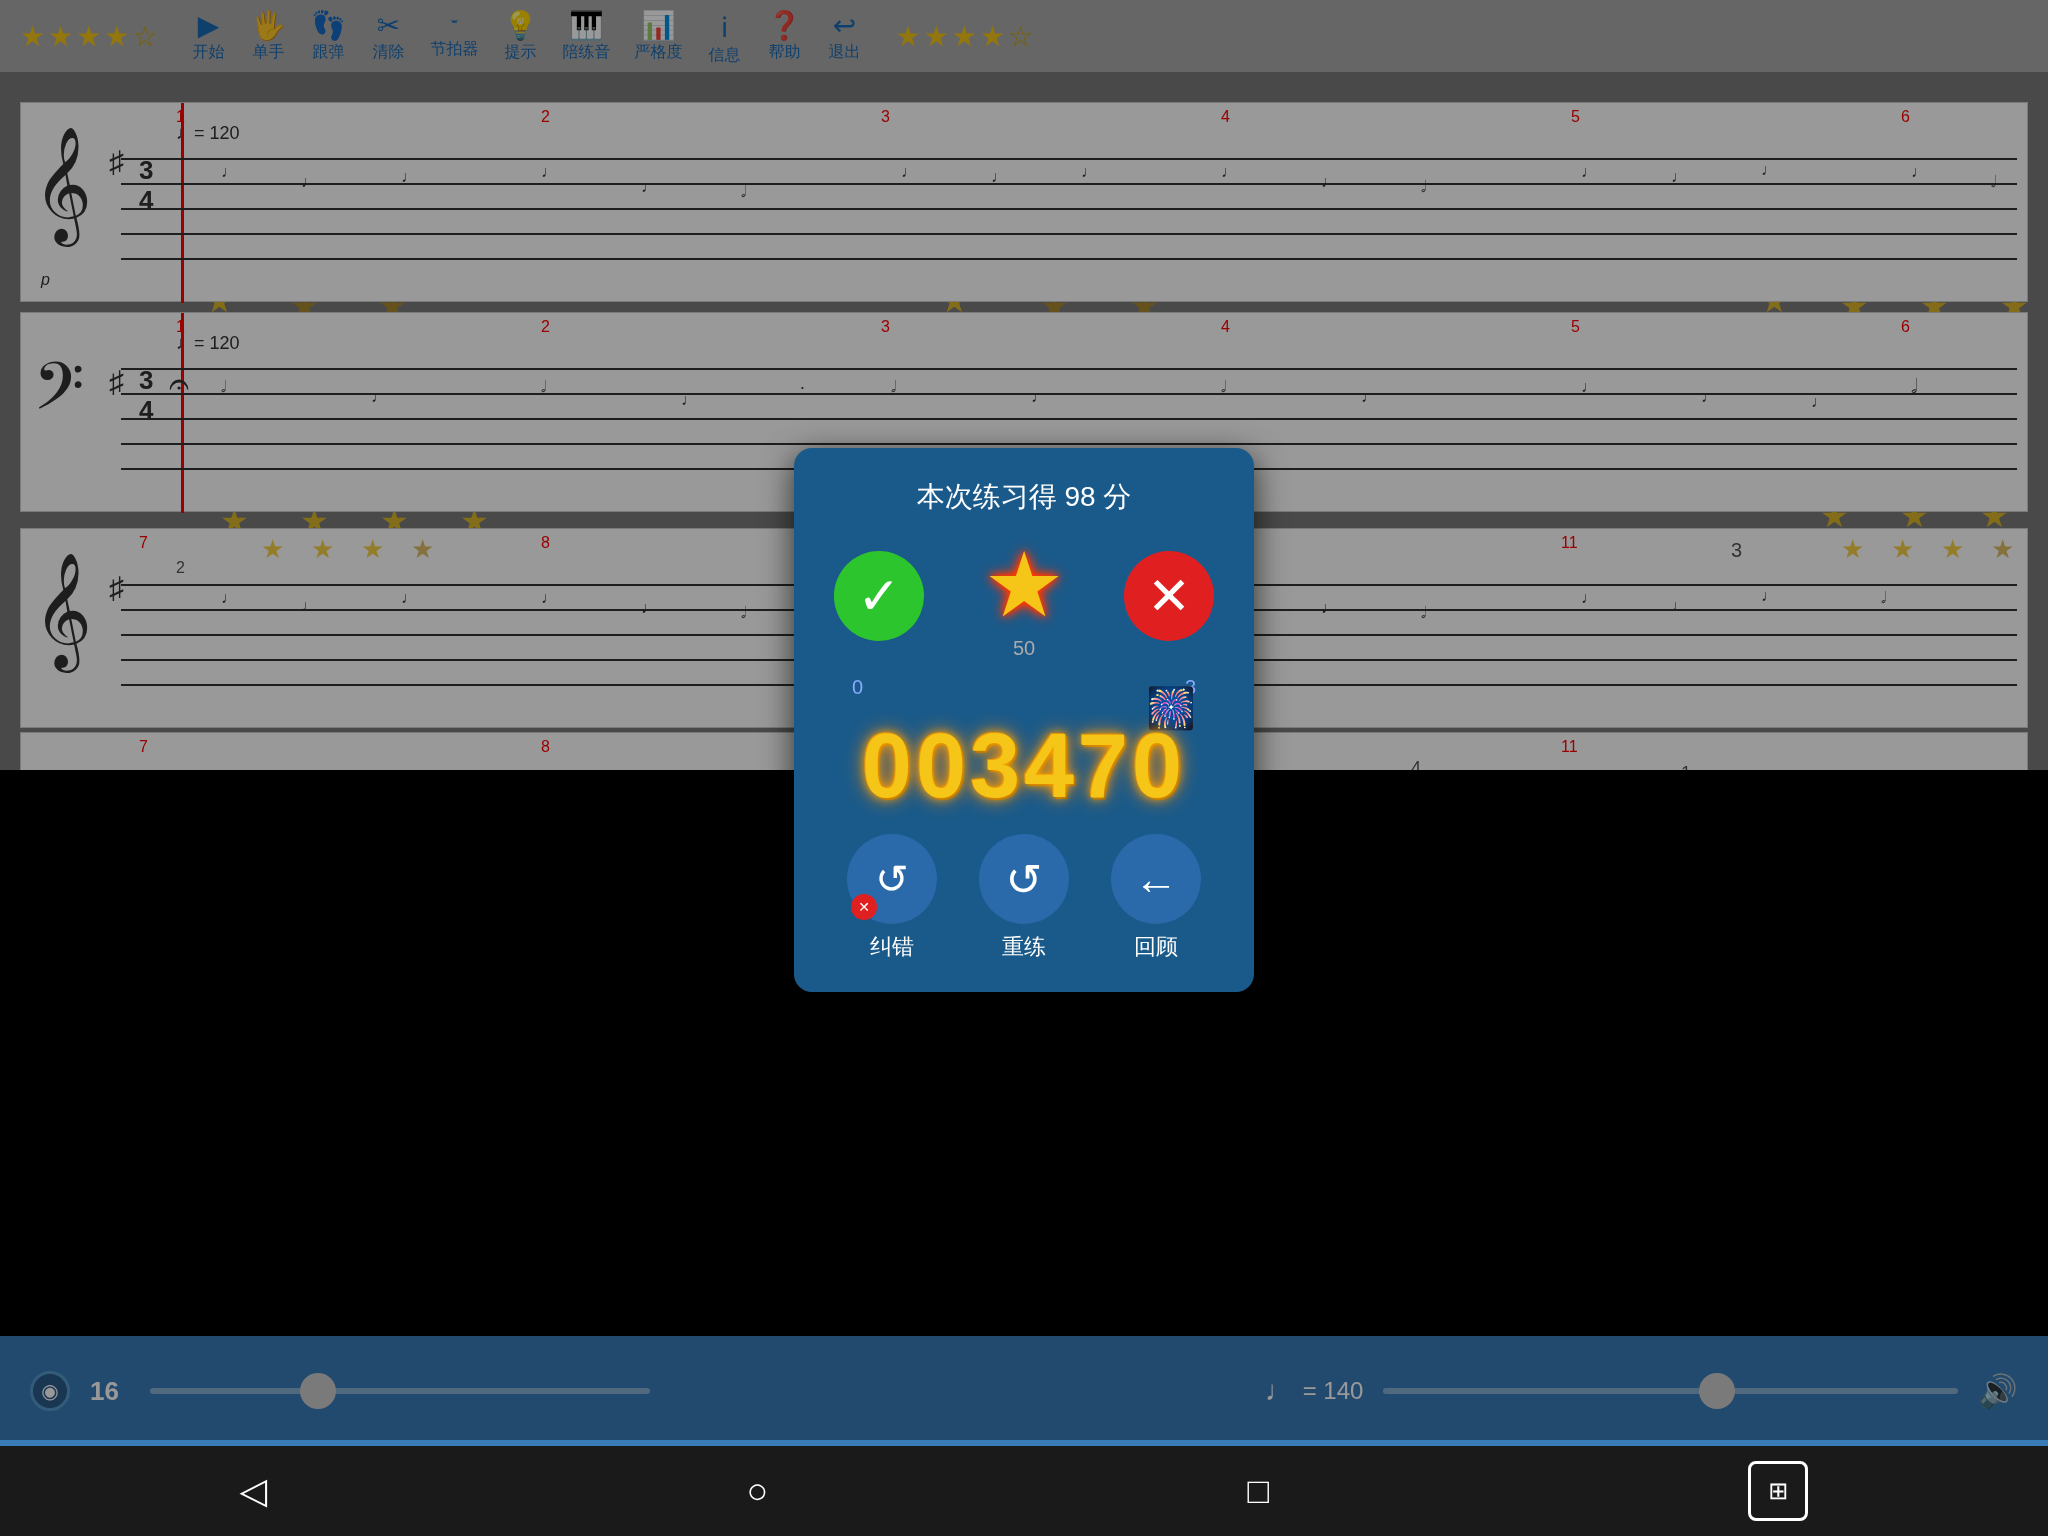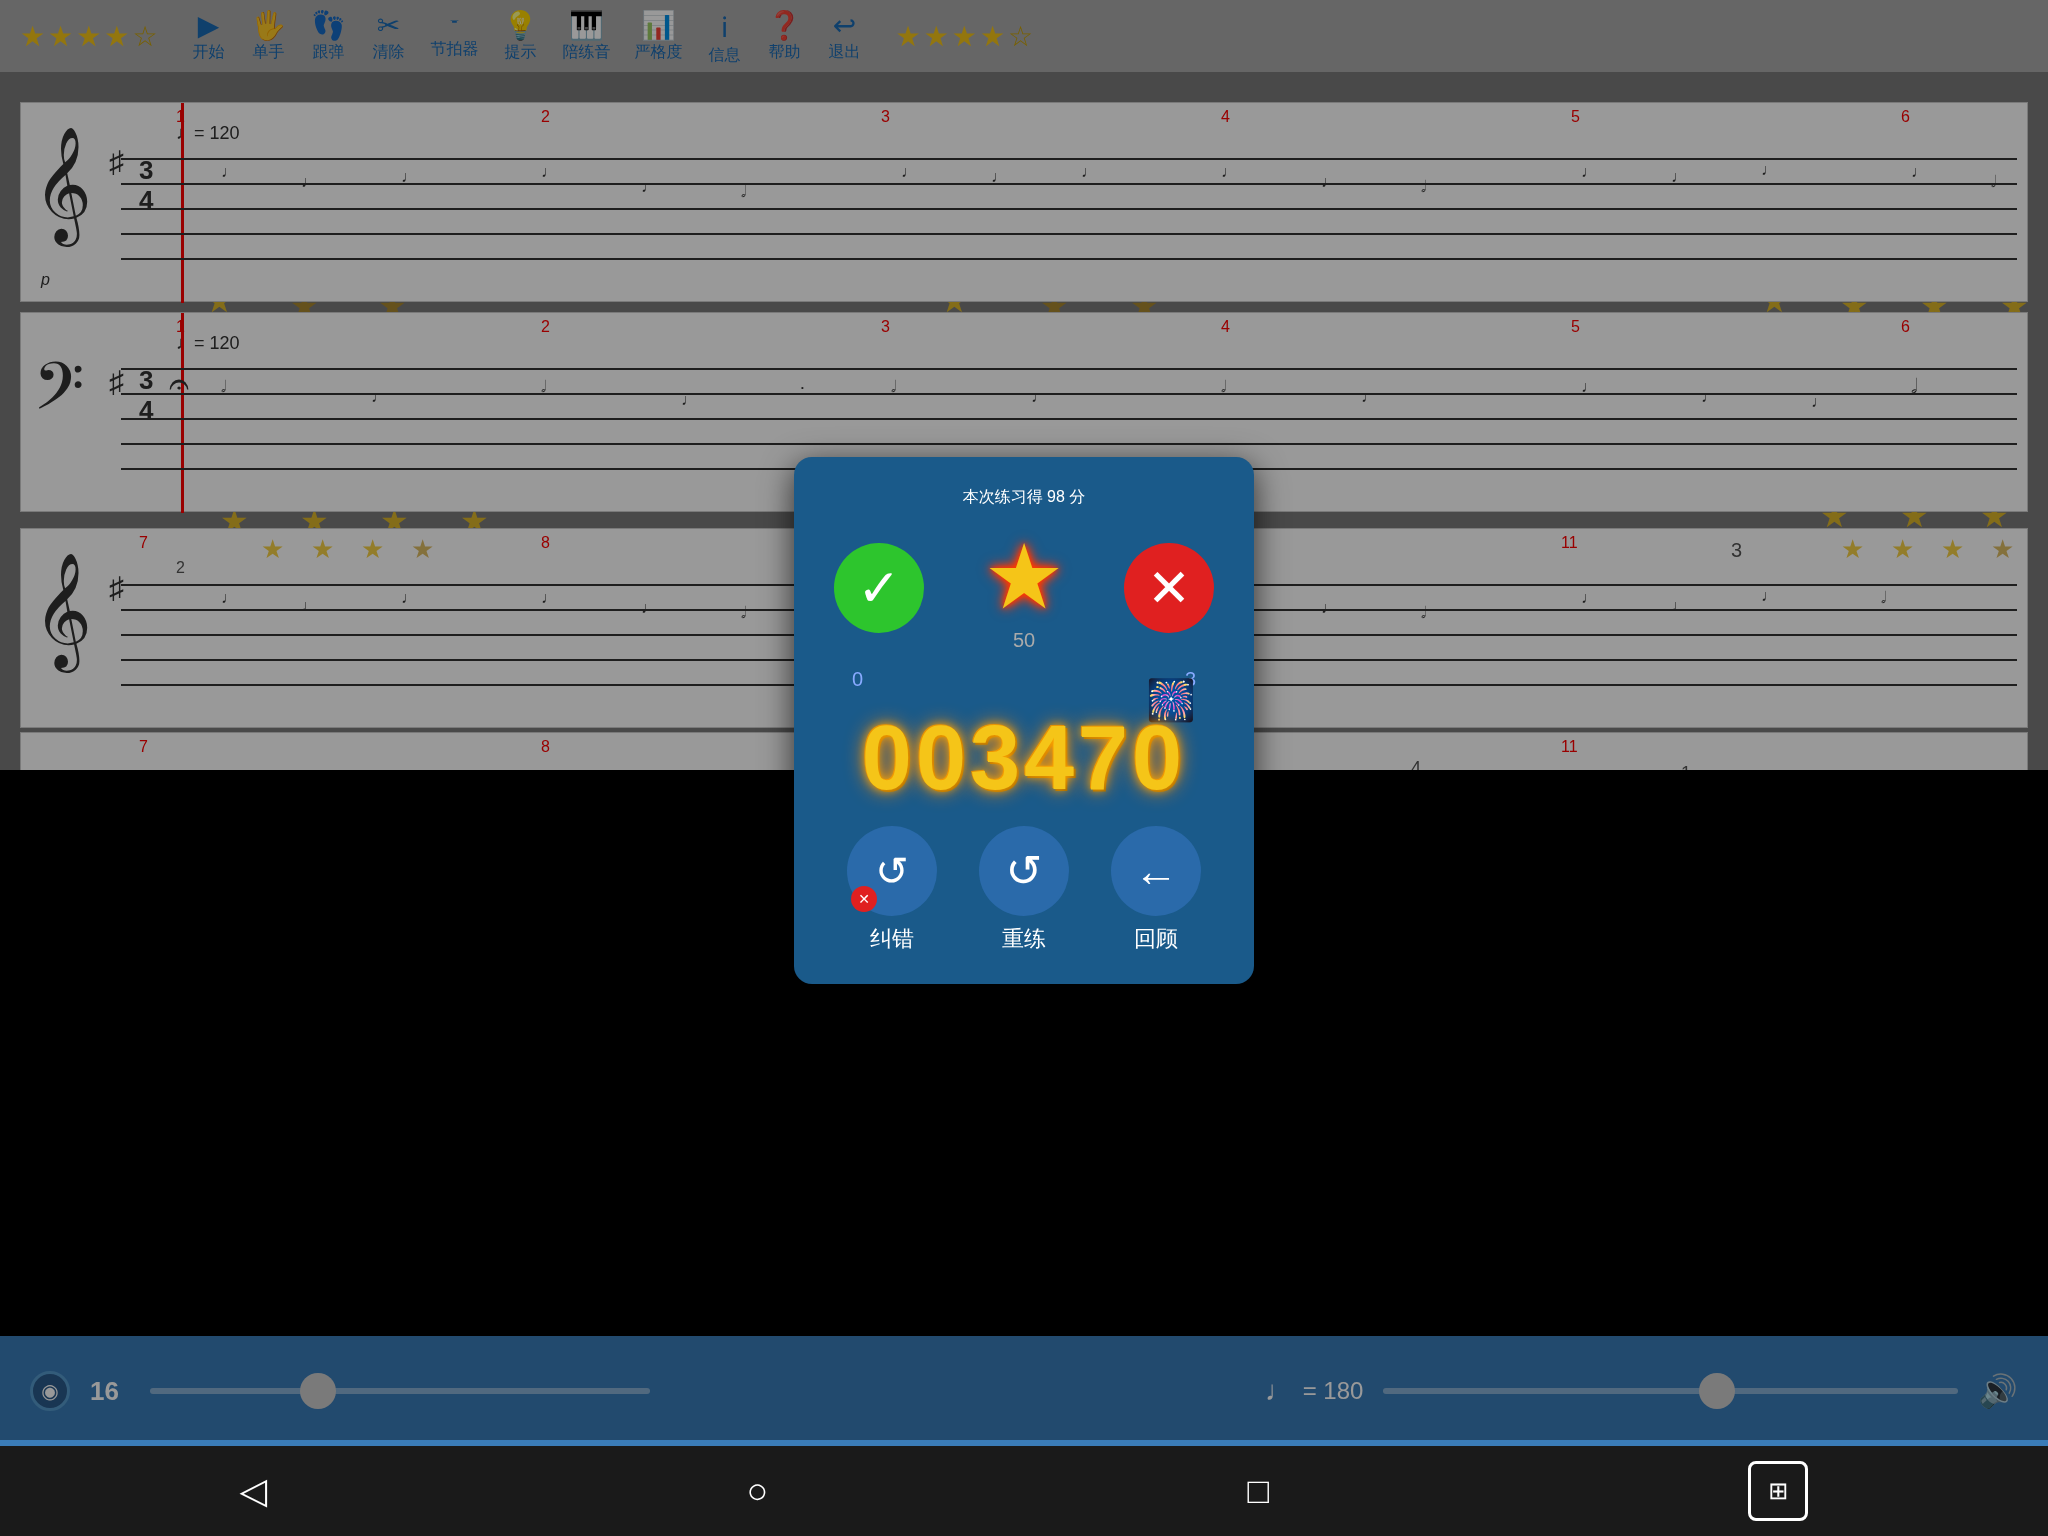--- a/index.html
+++ b/index.html
@@ -118,21 +118,21 @@
       padding: 30px 30px 30px 30px;
       display: flex;
       flex-direction: column;
       align-items: center;
       gap: 16px;
       box-shadow: 0 8px 32px rgba(0,0,0,0.7);
     }
 
     #result-title {
       color: white;
-      font-size: 16px;
+      font-size: 28px;
       text-align: center;
     }
 
     #star-score-row {
       display: flex;
       align-items: center;
       justify-content: space-between;
       width: 100%;
       padding: 0 10px;
     }
@@ -528,21 +528,21 @@
     </div>
     <span style="color:white;font-size:26px;font-weight:bold;min-width:40px;">16</span>
     <div class="ctrl-slider-track">
       <div class="ctrl-slider-thumb" style="left:30%;background:#ccc;"></div>
     </div>
 
     <div style="flex:1;"></div>
 
     <div style="display:flex;align-items:center;gap:10px;">
       <span style="color:white;font-size:28px;">♩</span>
-      <span style="color:white;font-size:24px;">= 180</span>
+      <span style="color:white;font-size:24px;">= 140</span>
     </div>
 
     <div class="ctrl-slider-track" style="max-width:600px;">
       <div class="ctrl-slider-thumb" style="left:55%;background:#ccc;"></div>
     </div>
 
     <div style="width:40px;height:40px;display:flex;align-items:center;justify-content:center;">
       <span style="color:white;font-size:32px;">🔊</span>
     </div>
   </div>

